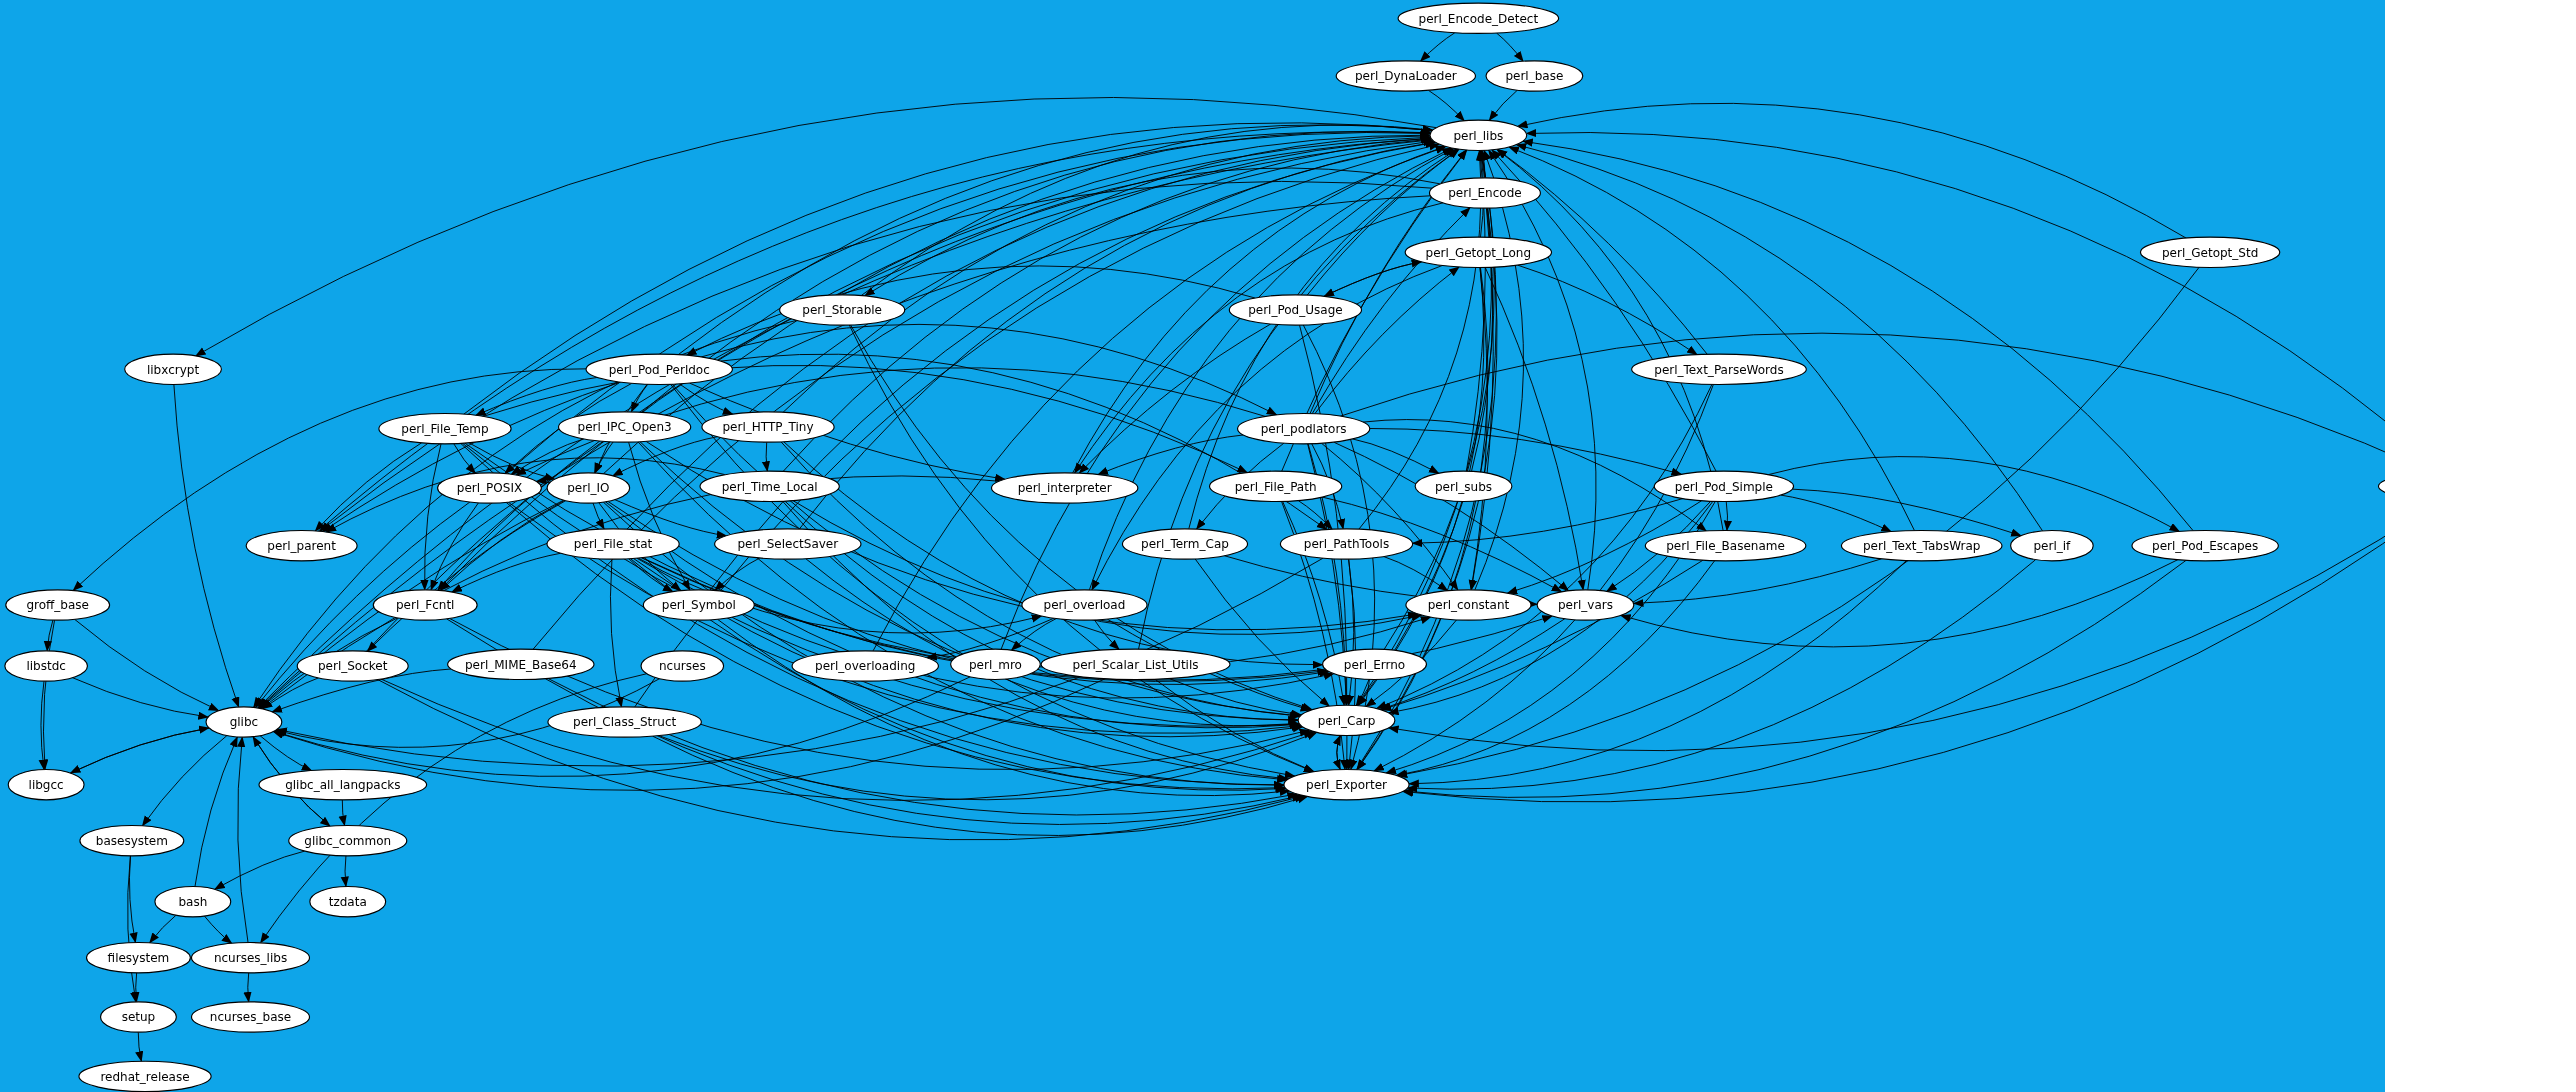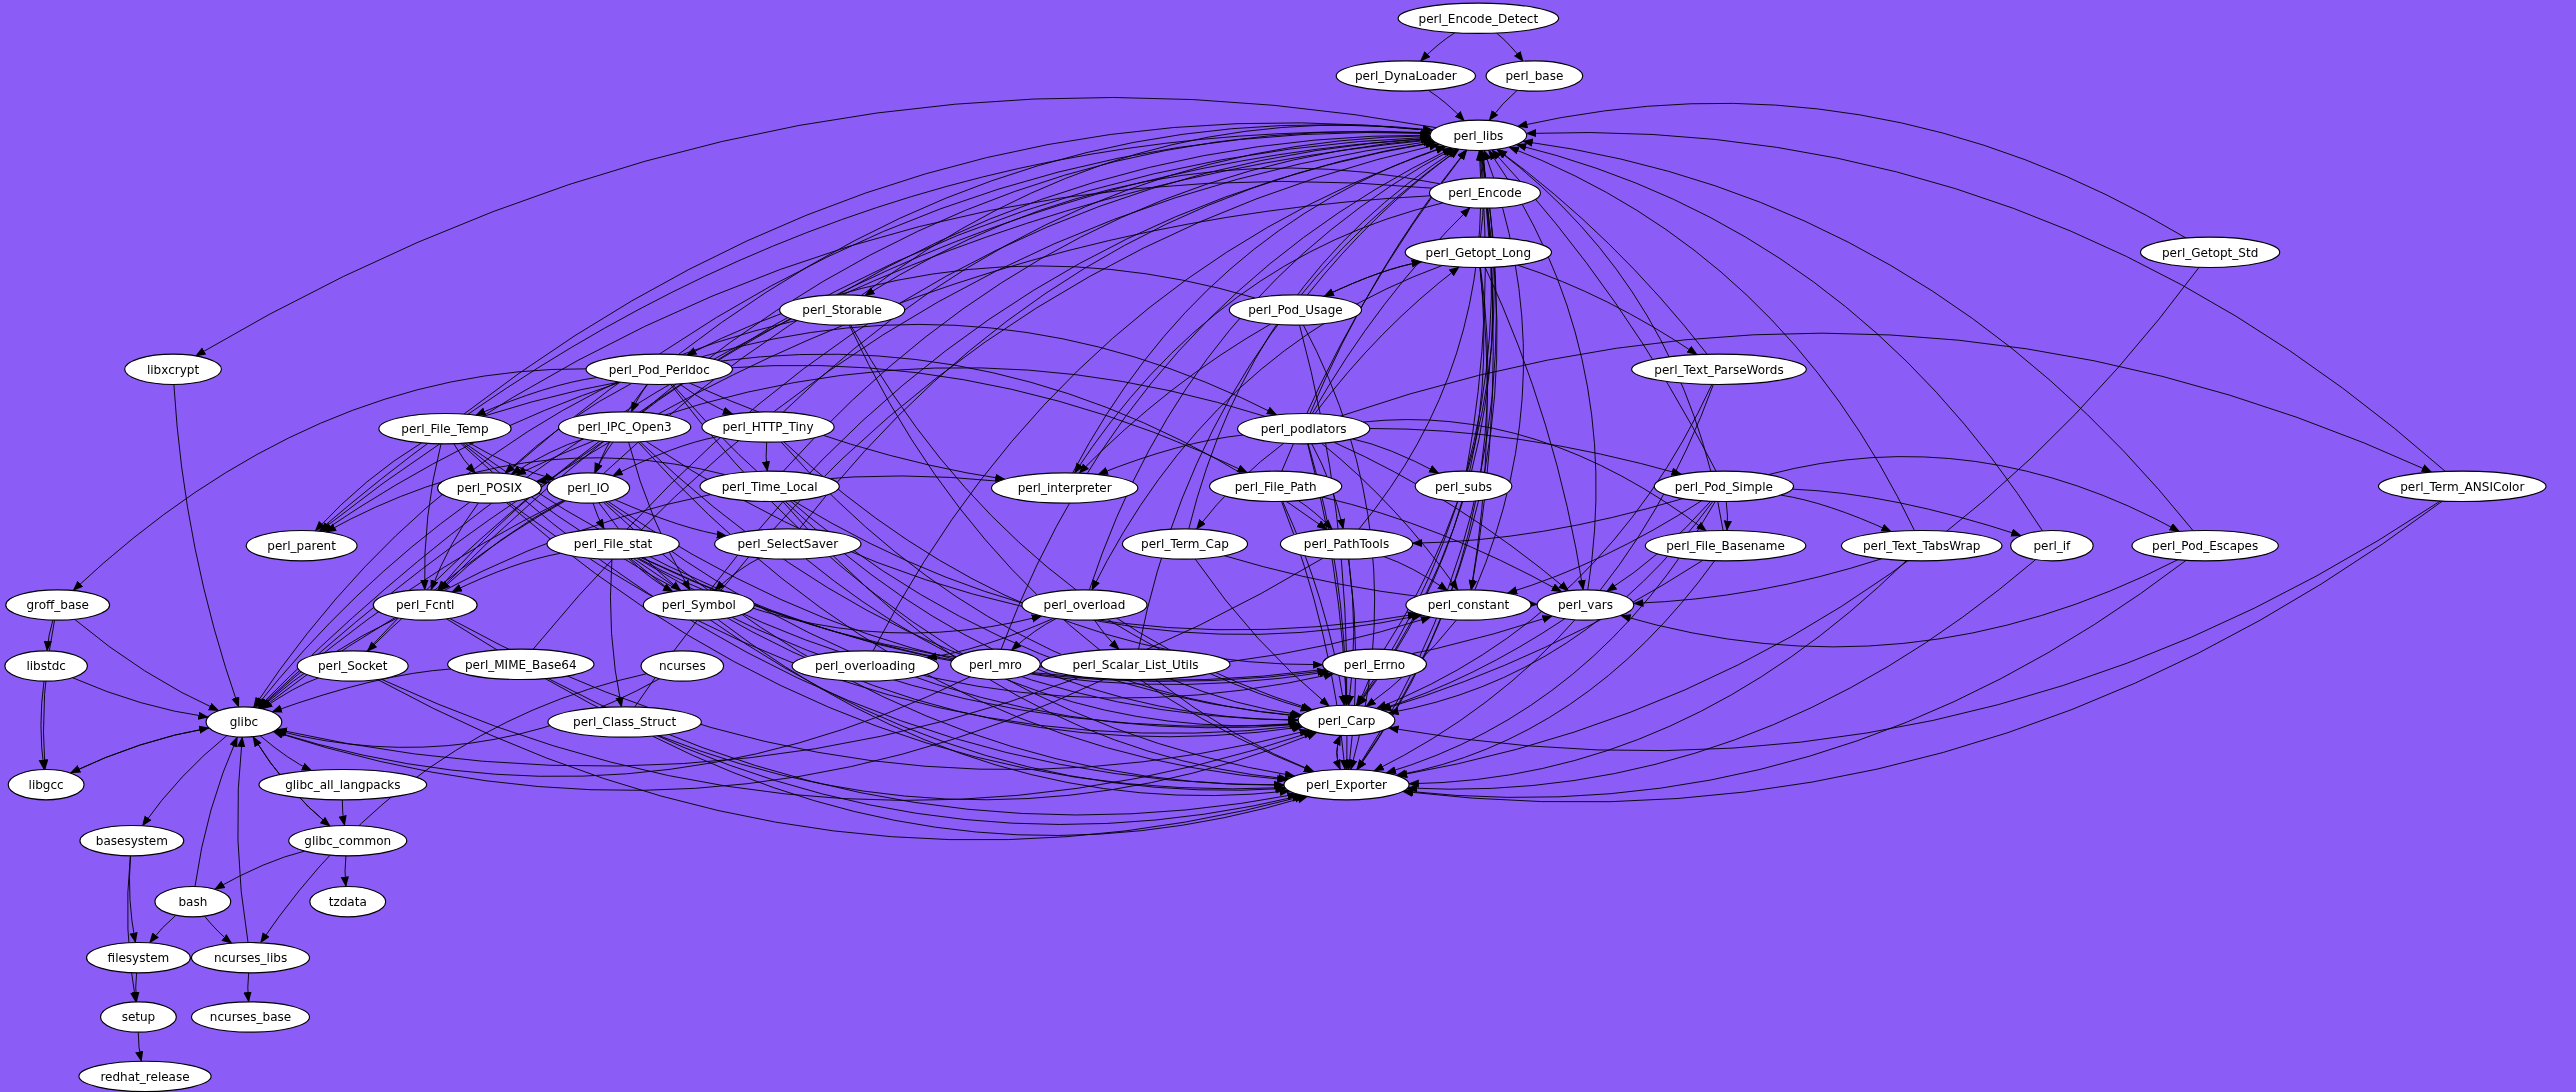--- a/index.html
+++ b/index.html
@@ -2,23 +2,23 @@
 <html style="font-size:9.8px"><head>
 <meta charset="utf-8">
 <style>
   html, body {
     margin: 0;
     padding: 0;
     background: #ffffff;
     font-family: "DejaVu Sans", "Liberation Sans", sans-serif;
   }
   .canvas {
-    width: 2576px;
+    width: 2385px;
     height: 1093px;
-    background: #8b5cf6;
+    background: #0ea5e9;
     overflow: hidden;
   }
   svg { display: block; }
   text {
     font-family: "DejaVu Sans", "Liberation Sans", sans-serif;
     fill: #000000;
   }
 </style>
 </head>
 <body>

